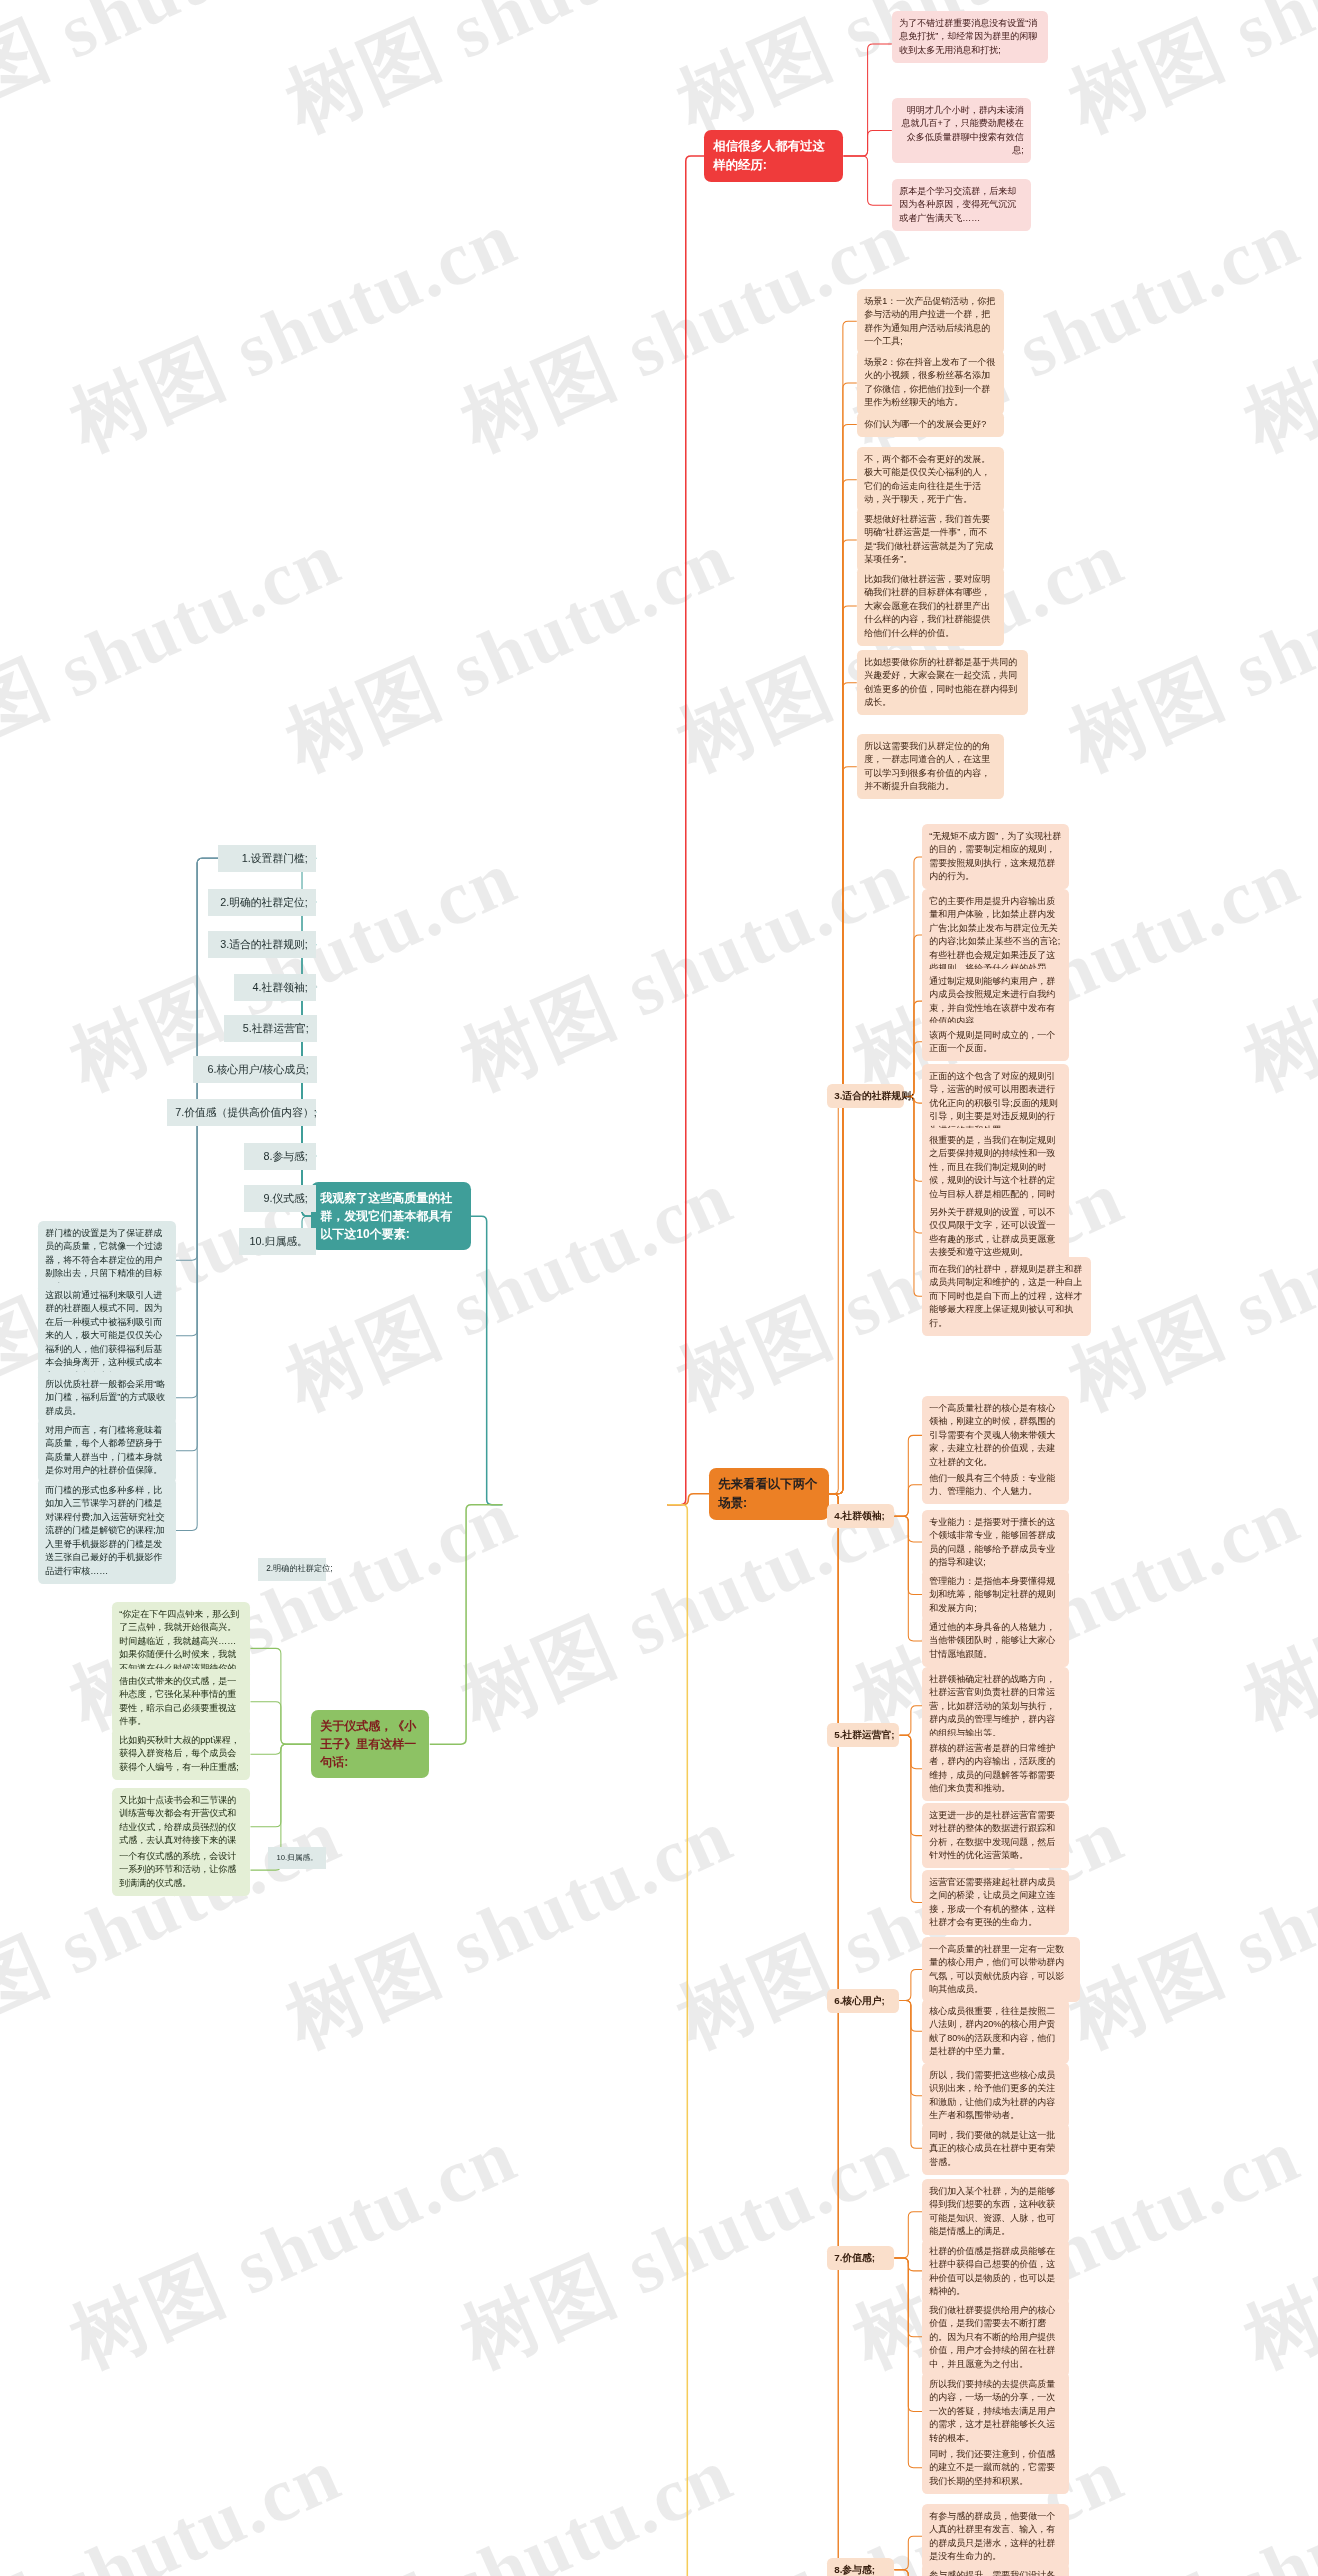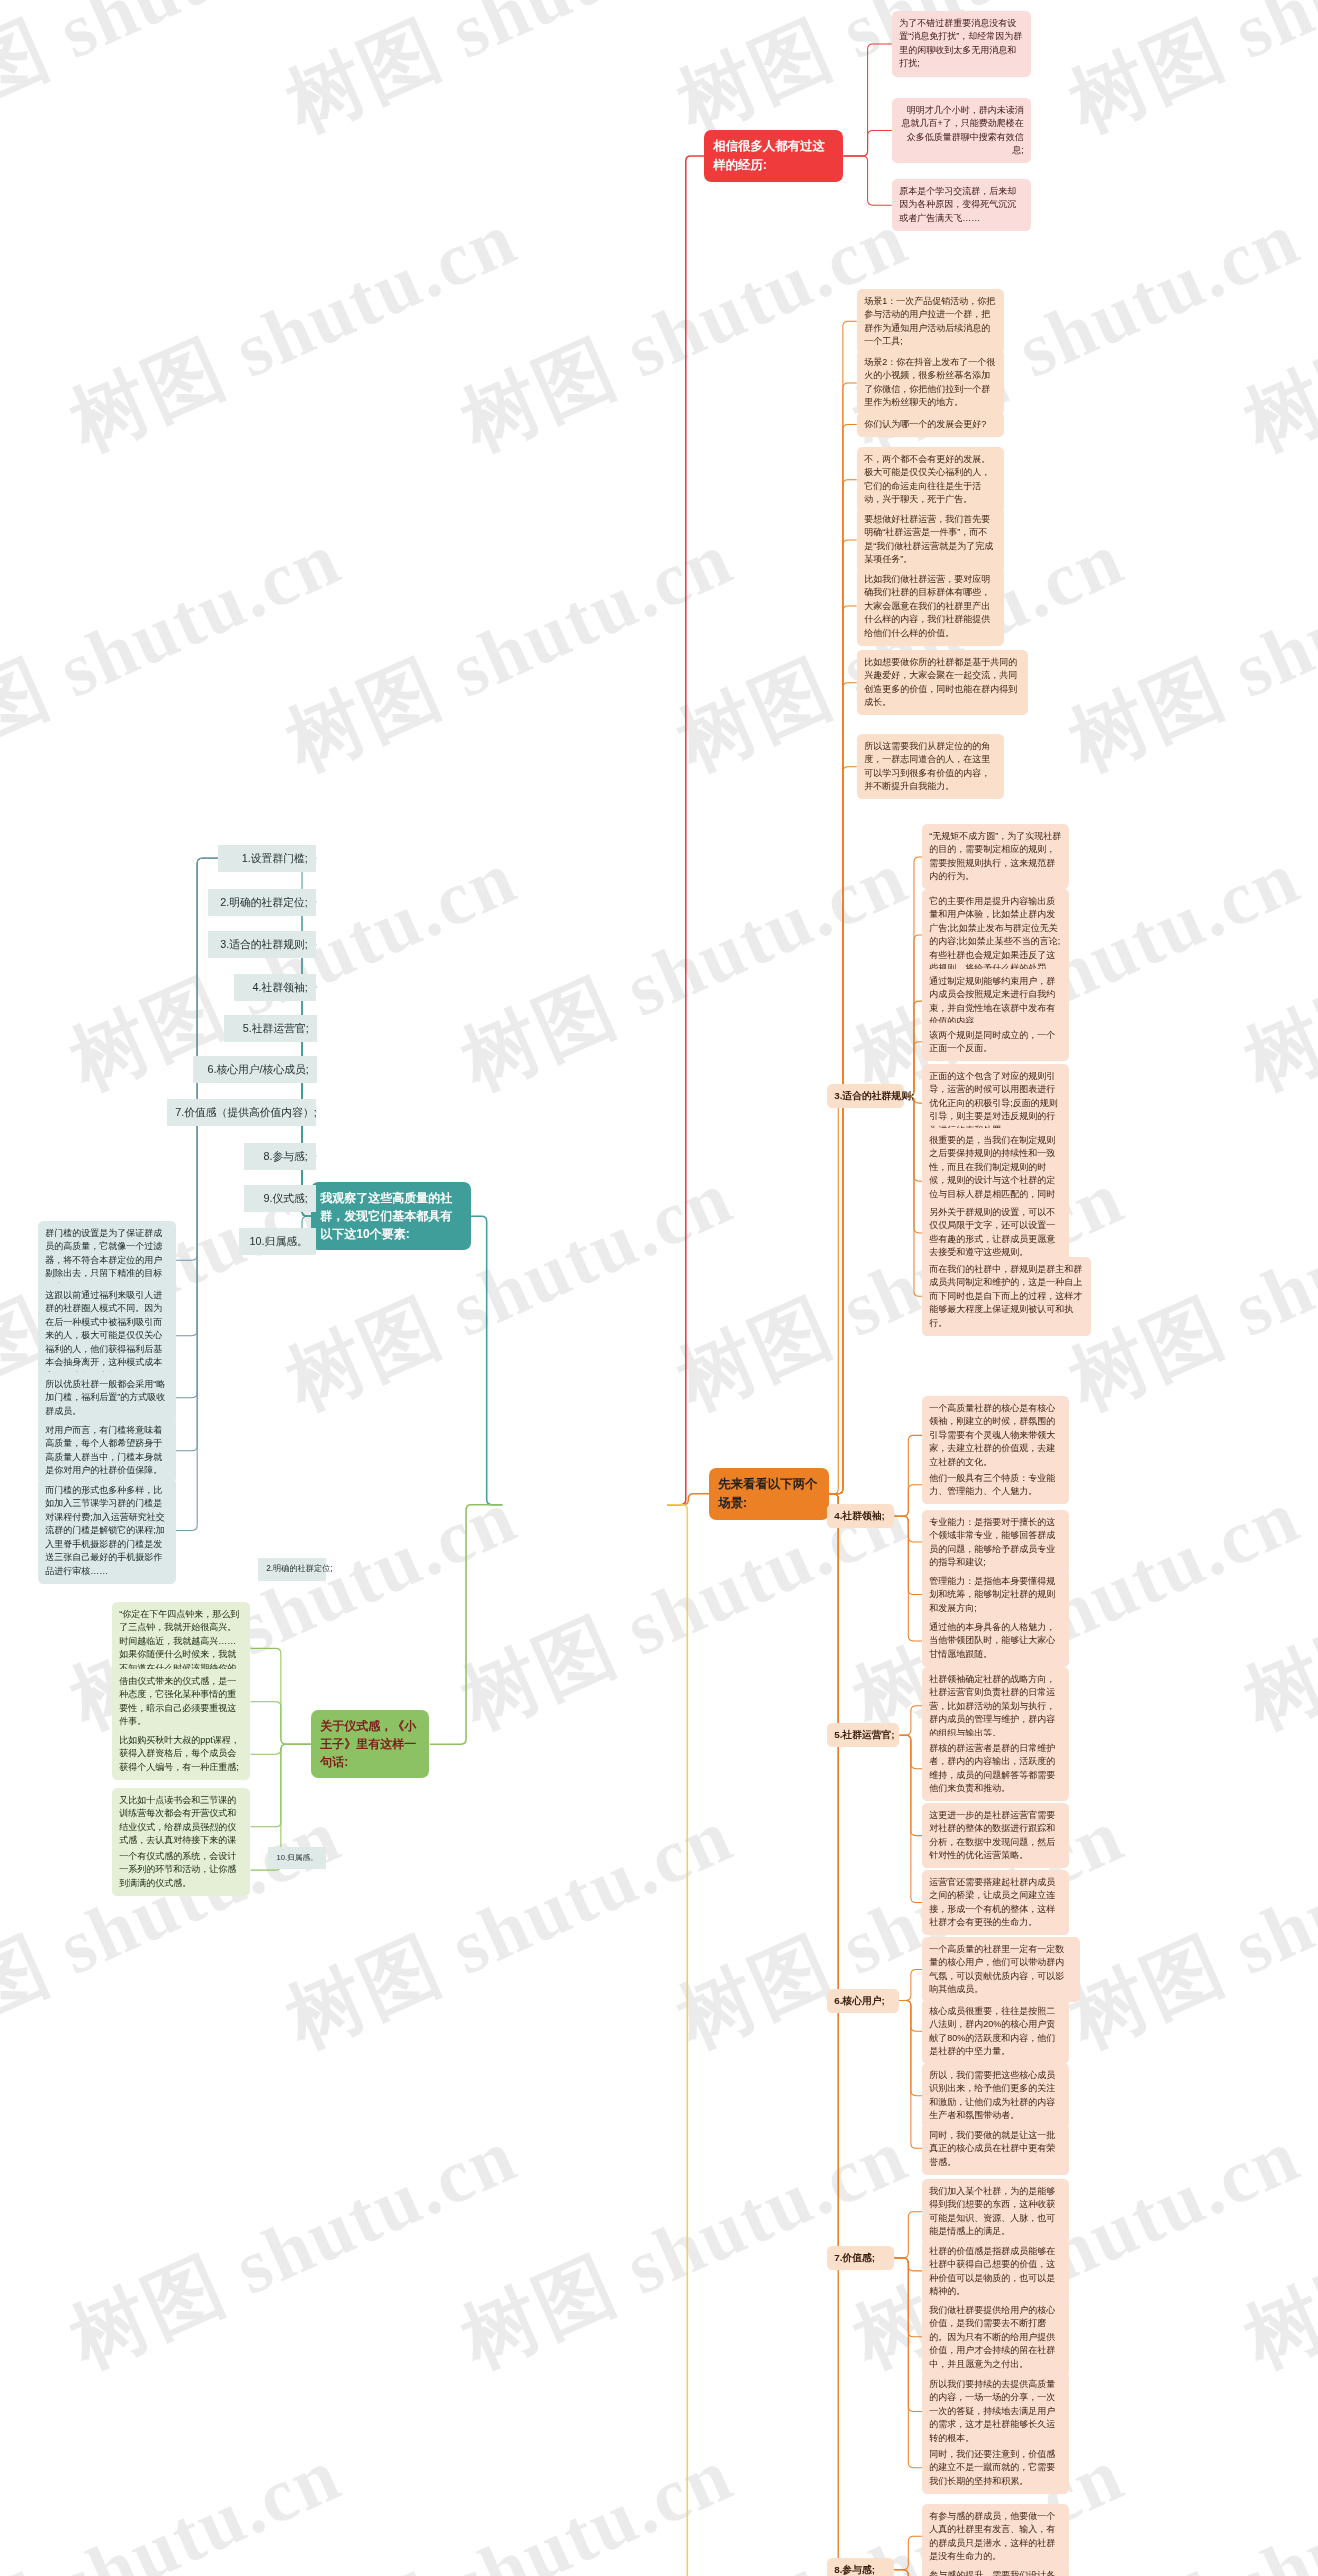--- a/index.html
+++ b/index.html
@@ -195,21 +195,21 @@
     <path d="M604,3386 H555 Q545,3386 545,3396 V3395.5 Q545,3405.5 535,3405.5 H486" fill="none" stroke="#8dc264" stroke-width="2"></path>
     <path d="M604,3386 H555 Q545,3386 545,3396 V3536.5 Q545,3546.5 535,3546.5 H486" fill="none" stroke="#8dc264" stroke-width="2"></path>
     <path d="M604,3386 H555 Q545,3386 545,3396 V3620.5 Q545,3630.5 535,3630.5 H486" fill="none" stroke="#8dc264" stroke-width="2"></path>
   </svg>
 
 <div id="nodes">
 
 
   <div class="node n-h-red" style="left:704px; top:130px; width:139px;">相信很多人都有过这样的经历:</div>
 
-  <div class="node n-leaf leaf-pink" style="left:892px; top:11.3px; width:139px;">为了不错过群重要消息没有设置“消息免打扰”，却经常因为群里的闲聊收到太多无用消息和打扰;</div>
+  <div class="node n-leaf leaf-pink" style="left:892px; top:11.3px; width:156px;">为了不错过群重要消息没有设置“消息免打扰”，却经常因为群里的闲聊收到太多无用消息和打扰;</div>
   <div class="node n-leaf leaf-pink" style="left:892px; top:98px; width:139px;text-align:right;">明明才几个小时，群内未读消息就几百+了，只能费劲爬楼在众多低质量群聊中搜索有效信息;</div>
   <div class="node n-leaf leaf-pink" style="left:892px; top:179px; width:139px;">原本是个学习交流群，后来却因为各种原因，变得死气沉沉或者广告满天飞……</div>
 
   <div class="node n-h-orange" style="left:709px; top:1468px; width:120px;">先来看看以下两个场景:</div>
 
   <div class="node n-leaf leaf-peach" style="left:857px; top:289px; width:147px;">场景1：一次产品促销活动，你把参与活动的用户拉进一个群，把群作为通知用户活动后续消息的一个工具;</div>
   <div class="node n-leaf leaf-peach" style="left:857px; top:350px; width:147px;">场景2：你在抖音上发布了一个很火的小视频，很多粉丝慕名添加了你微信，你把他们拉到一个群里作为粉丝聊天的地方。</div>
   <div class="node n-leaf leaf-peach" style="left:857px; top:412px; width:147px;">你们认为哪一个的发展会更好?</div>
   <div class="node n-leaf leaf-peach" style="left:857px; top:447px; width:147px;">不，两个都不会有更好的发展。极大可能是仅仅关心福利的人，它们的命运走向往往是生于活动，兴于聊天，死于广告。</div>
   <div class="node n-leaf leaf-peach" style="left:857px; top:507px; width:147px;">要想做好社群运营，我们首先要明确“社群运营是一件事”，而不是“我们做社群运营就是为了完成某项任务”。</div>

